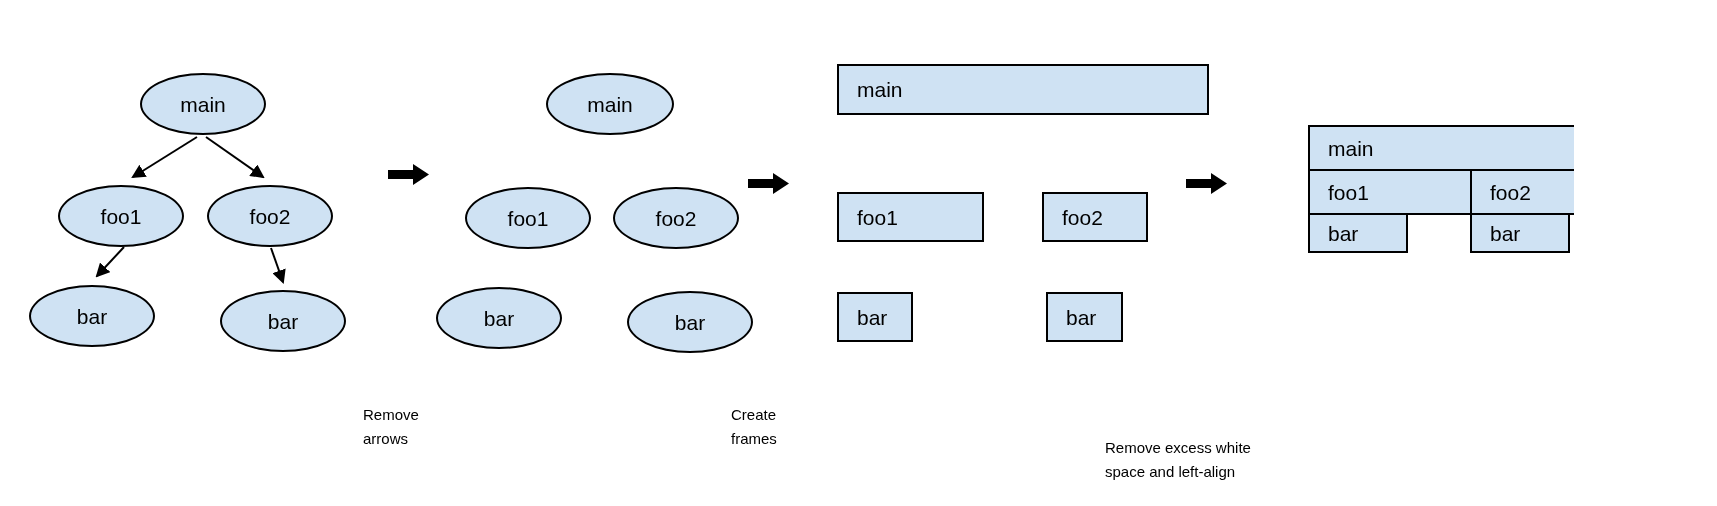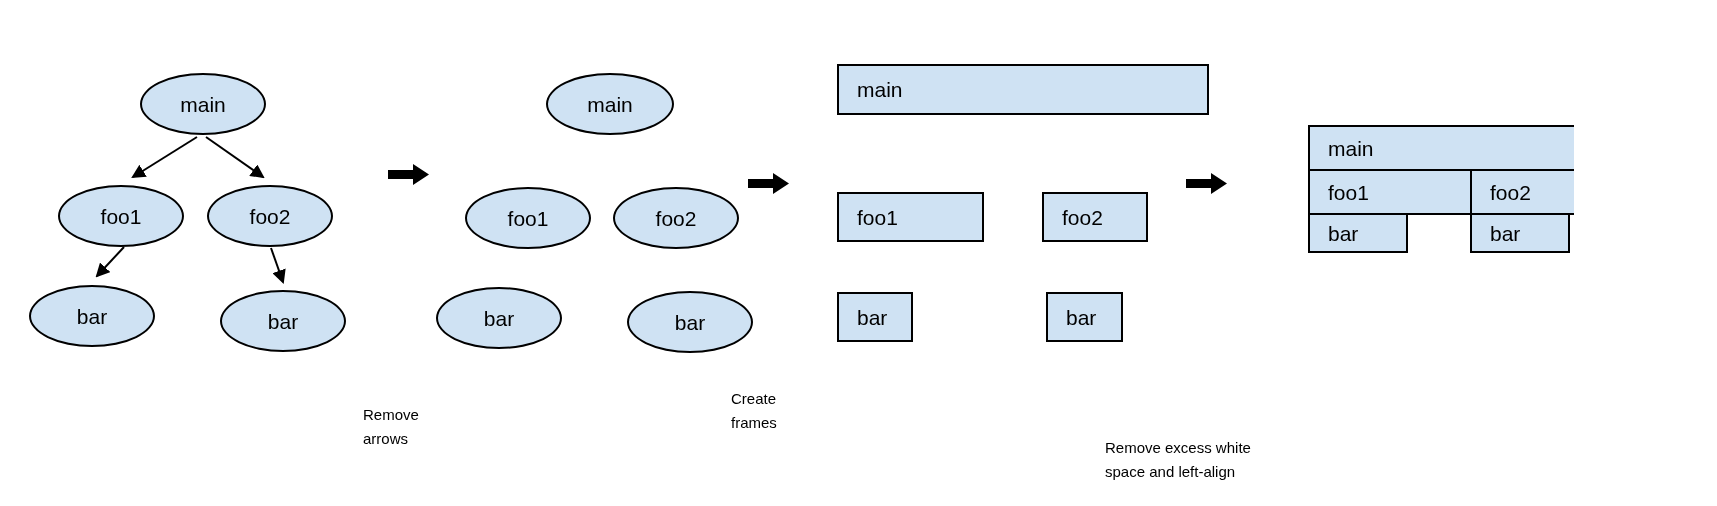--- a/index.html
+++ b/index.html
@@ -94,18 +94,18 @@
   </svg>
 
   <div class="frame" style="left: 1308px; top: 125px; width: 365px; height: 46px; background: rgb(207, 226, 243); border-color: rgb(0, 0, 0);">main</div>
   <div class="frame" style="left: 1308px; top: 169px; width: 164px; height: 46px; background: rgb(207, 226, 243); border-color: rgb(0, 0, 0);">foo1</div>
   <div class="frame" style="left: 1470px; top: 169px; width: 123px; height: 46px; background: rgb(207, 226, 243); border-color: rgb(0, 0, 0);">foo2</div>
   <div class="frame" style="left: 1308px; top: 213px; width: 100px; height: 40px; background: rgb(207, 226, 243); border-color: rgb(0, 0, 0);">bar</div>
   <div class="frame" style="left: 1470px; top: 213px; width: 100px; height: 40px; background: rgb(207, 226, 243); border-color: rgb(0, 0, 0);">bar</div>
 
   <div class="caption" style="left:363px;  top:403px;">Remove
 arrows</div>
-  <div class="caption" style="left:731px;  top:387px;">Create
+  <div class="caption" style="left:731px;  top:403px;">Create
 frames</div>
   <div class="caption" style="left:1105px; top:403px;margin-top:33px;">Remove excess white
 space and left-align</div>
 
 </div>
 
 </body></html>

